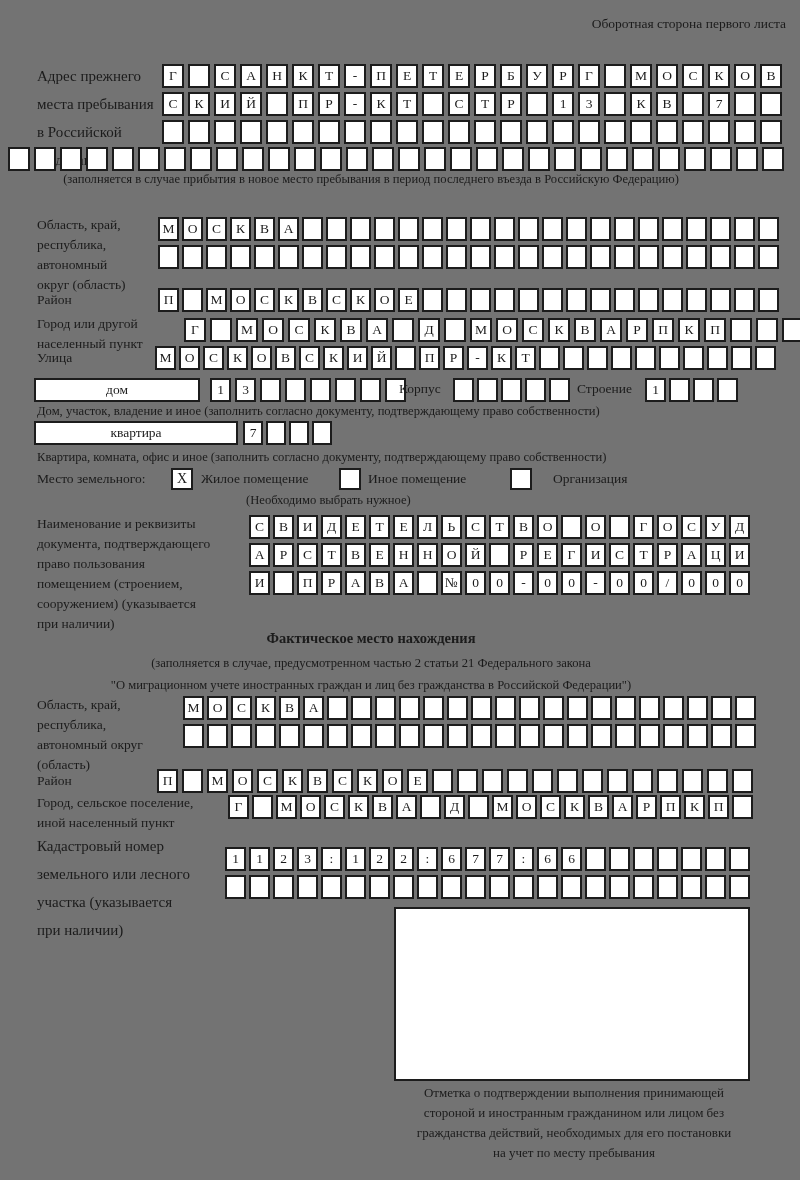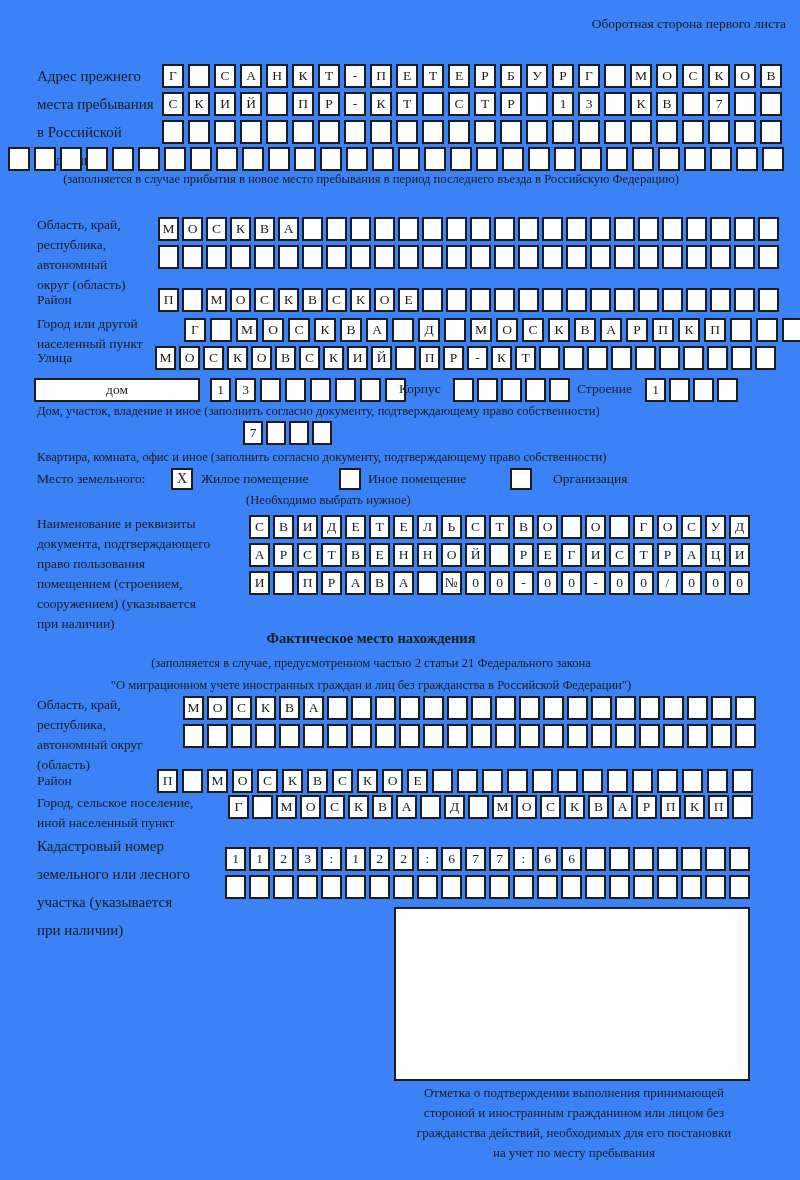--- a/index.html
+++ b/index.html
@@ -1,17 +1,17 @@
 <!DOCTYPE html>
 <html><head>
 <meta charset="utf-8">
 <style>
   html,body{margin:0;padding:0;background:#fff;}
   .page{
-    position:relative;width:800px;height:1180px;background:#3b82f6;
+    position:relative;width:800px;height:1180px;background:#737373;
     font-family:"Liberation Serif","DejaVu Serif",serif;color:#1b1b1b;
     overflow:hidden;
   }
   .abs{position:absolute;}
   .note{font-size:13.5px;}
   .lbl20{font-size:13.5px;line-height:20px;white-space:pre-line;}
   .lbl21{font-size:15px;line-height:28px;white-space:pre-line;}
   .caption{font-size:12.6px;}
   .center{text-align:center;width:728px;left:0;padding-left:7px;}
   .h2{font-size:15px;font-weight:bold;letter-spacing:.2px;}
@@ -334,20 +334,21 @@
     </div>
   <div class="abs cbl" style="left:577px;top:381px;">Строение</div>
   <div class="abs cells p24" style="left:645px;top:378px;">
       <span class="cell">1</span>
       <span class="cell"></span>
       <span class="cell"></span>
       <span class="cell"></span>
     </div>
   <div class="abs caption" style="left:37px;top:404px;">Дом, участок, владение и иное (заполнить согласно документу, подтверждающему право собственности)</div>
 
+  <div class="abs bigbox" style="left:34px;top:421px;width:200px;">квартира</div>
   <div class="abs cells p23" style="left:243px;top:421px;">
       <span class="cell">7</span>
       <span class="cell"></span>
       <span class="cell"></span>
       <span class="cell"></span>
     </div>
   <div class="abs caption" style="left:37px;top:450px;">Квартира, комната, офис и иное (заполнить согласно документу, подтверждающему право собственности)</div>
 
   <div class="abs cbl" style="left:37px;top:471px;">Место земельного:</div>
   <span class="abs cb" style="left:171px;top:468px;">X</span>

